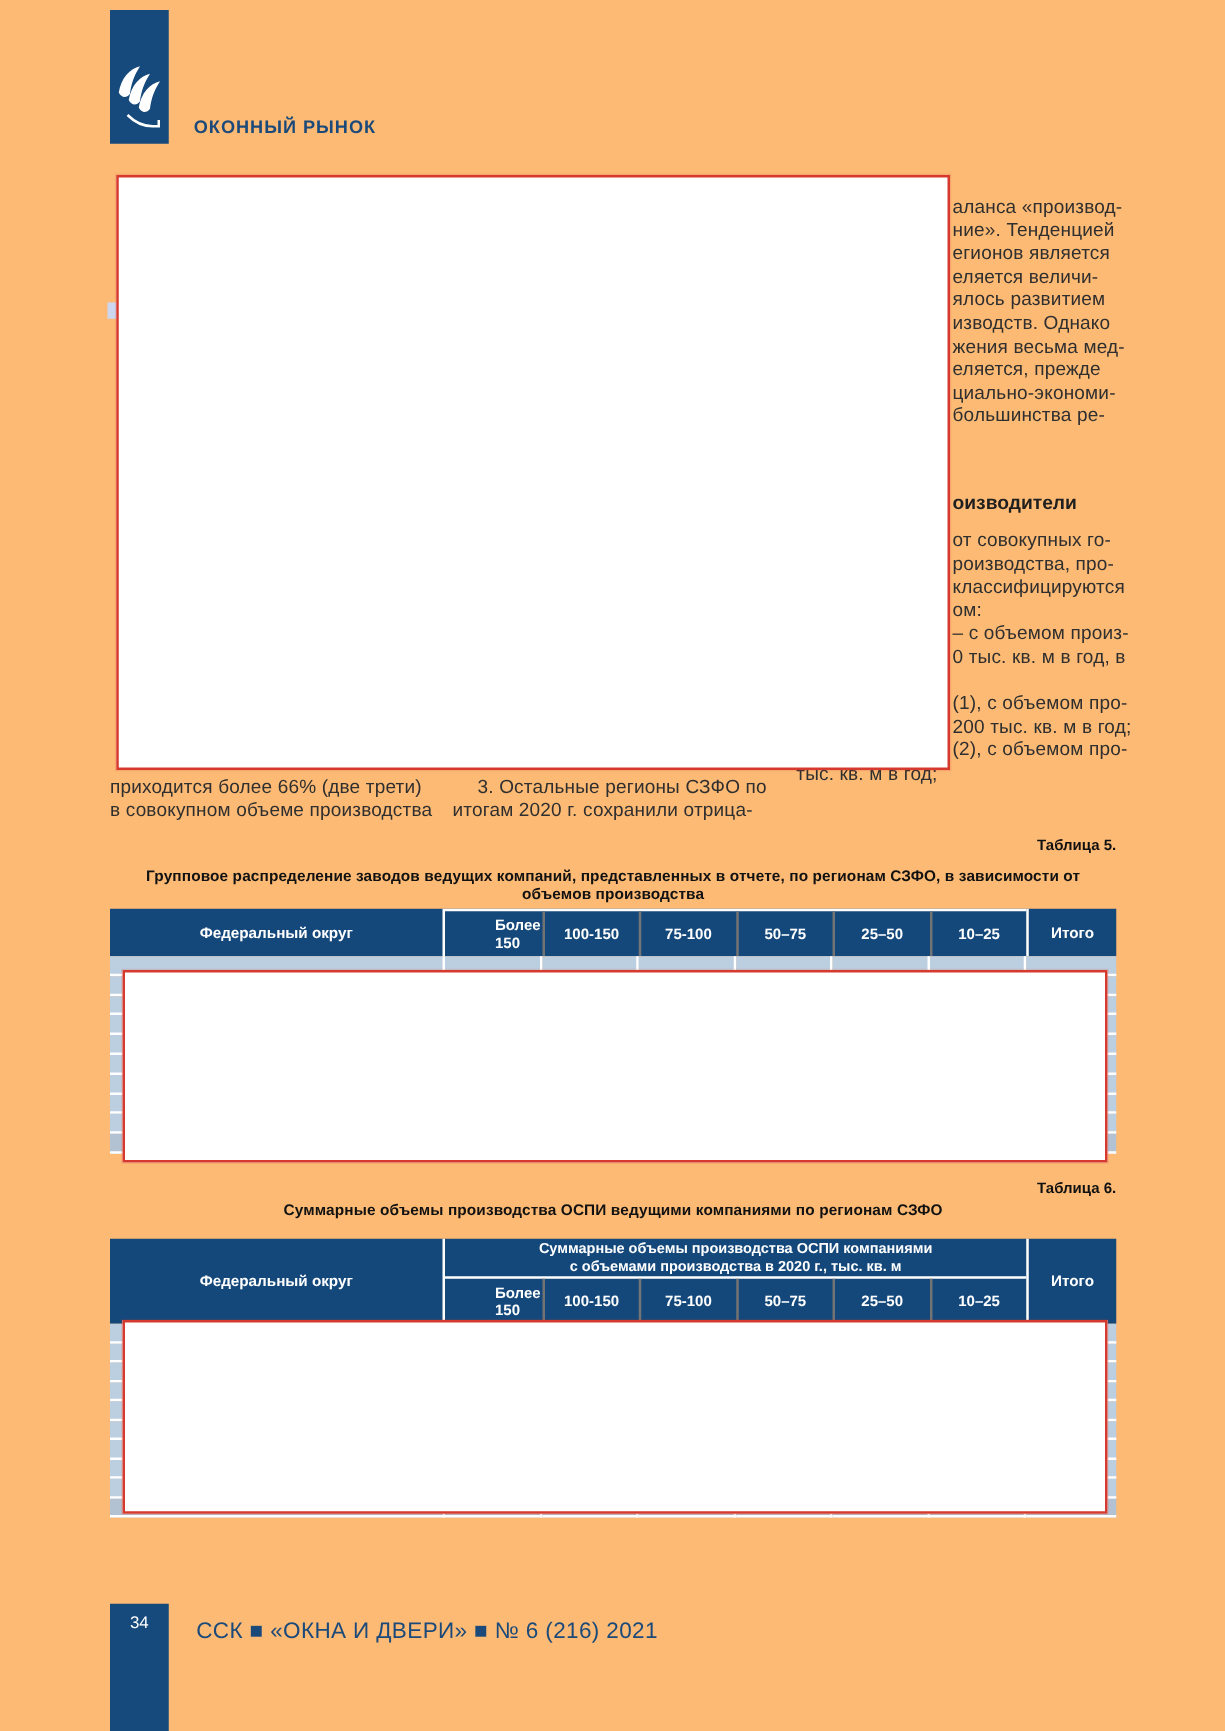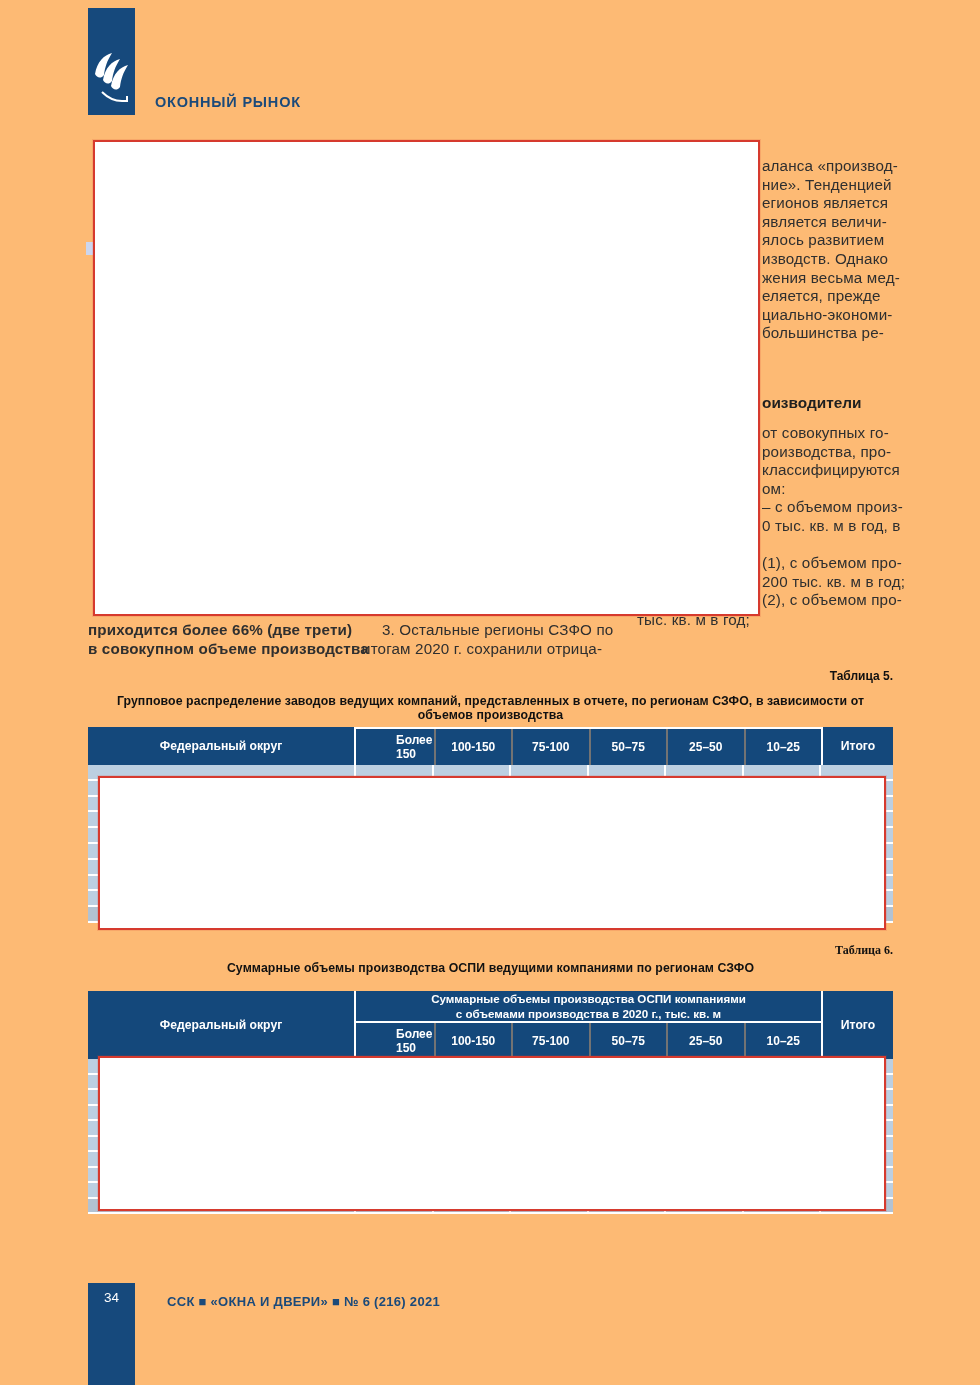--- a/index.html
+++ b/index.html
@@ -17,36 +17,36 @@
     letter-spacing:0.8px;
   }
 
   
   .txt { font-size:15.2px; line-height:18.6px; color:#2f2f2f; letter-spacing:0.15px; }
   .txt .line { min-height:18.6px; white-space:nowrap; }
   .frag-a { left:762px; top:157px; width:215px; }
   .frag-heading { left:762px; top:394px; font-weight:bold; color:#1f1f1f; font-size:15.4px; }
   .frag-b { left:762px; top:424px; width:215px; }
   .col3-bottom { left:637px; top:611px; width:300px; }
-  .col1-bottom { left:88px;  top:621px; width:270px;font-weight:bold; }
+  .col1-bottom { left:88px;  top:621px; width:270px; }
   .col2-bottom { left:362px; top:621px; width:270px; }
   .indent1 .line:first-child { text-indent:20px; }
   .highlight-chip { left:86px; top:242px; width:10px; height:13px; background:#ccd6ee; }
 
   
   .red-box { background:#ffffff; border:2px solid #d63a2e; box-shadow:0 0 0 1px rgba(214,58,46,.15); z-index:10; }
   .red-box-1 { left:93px;  top:140px;  width:667px; height:476px; }
   .red-box-2 { left:98px;  top:776px;  width:788px; height:154px; }
   .red-box-3 { left:98px;  top:1056px; width:788px; height:155px; }
 
   
   .tbl-label { width:805px; left:88px; text-align:right; font-size:12px; font-weight:bold; color:#111; }
   .tbl-title { width:805px; left:88px; text-align:center; font-size:12.3px; font-weight:bold; color:#111; letter-spacing:0.1px; }
   .t5-label { top:669px; } .t5-title { top:694px; }
-  .t6-label { top:943px;font-family:Liberation Serif, serif; } .t6-title { top:961px; }
+  .t6-label { top:943px; } .t6-title { top:961px; }
 
   
   .tbl { left:88px; width:805px; z-index:1; }
   .t5 { top:727px; } .t6 { top:991px; }
   .thead { display:grid; grid-template-columns:268px 465px 72px; background:#14487b; color:#fff; font-weight:bold; }
   .h-region { display:flex; align-items:center; justify-content:center; font-size:12.2px; border-right:2px solid #fff; text-align:center; }
   .h-total  { display:flex; align-items:center; justify-content:center; font-size:12.2px; border-left:2px solid #fff; }
   .h-groupwrap { display:flex; flex-direction:column; }
   .h-groupline { flex:1; display:flex; align-items:center; justify-content:center; font-size:11.6px; }
   .h-ranges { display:grid; grid-template-columns:repeat(6,1fr); border-top:2px solid #fff; }
@@ -58,21 +58,21 @@
   .tbody .t-row { display:grid; grid-template-columns:268px repeat(6,77.5px) 72px; }
   .t5 .t-row { height:15.8px; }
   .t6 .t-row { height:15.5px; }
   .t-cell { background:#bccfe1; border-right:2px solid #fff; border-bottom:2px solid #fff; }
   .t-cell:last-child { border-right:none; }
   .t-row.total .t-cell { background:#b2c2d2; }
 
   
   .footer-bar { left:88px; top:1283px; width:47px; height:102px; background:#16497c; }
   .page-num { width:100%; text-align:center; padding-top:7px; color:#ffffff; font-size:13.5px; font-weight:normal; }
-  .imprint { left:167px; top:1294px; font-size:13px; font-weight:700; color:#1b4a7a; letter-spacing:0.3px; }
+  .imprint { left:157px; top:1294px; font-size:18px; font-weight:400; color:#1b4a7a; letter-spacing:0.3px; }
 </style>
 </head>
 <body>
 
 <div class="page">
 
   <div class="abs logo-box">
     <svg width="47" height="107" viewBox="0 0 47 107">
       <g fill="#ffffff">
         <path d="M7 66 C9 54,16 47,24 45 C19 53,17 59,16 67 C13 71,9 70,7 66 Z"></path>
@@ -84,21 +84,21 @@
   </div>
 
   <div class="abs section-title">ОКОННЫЙ РЫНОК</div>
 
   <div class="abs highlight-chip"></div>
 
   <div class="abs txt frag-a">
     <div class="line">аланса «производ-</div>
     <div class="line">ние». Тенденцией</div>
     <div class="line">егионов является</div>
-    <div class="line">является величи-</div>
+    <div class="line">еляется величи-</div>
     <div class="line">ялось развитием</div>
     <div class="line">изводств. Однако</div>
     <div class="line">жения весьма мед-</div>
     <div class="line">еляется, прежде</div>
     <div class="line">циально-экономи-</div>
     <div class="line">большинства ре-</div>
   </div>
 
   <div class="abs frag-heading">оизводители</div>
 

